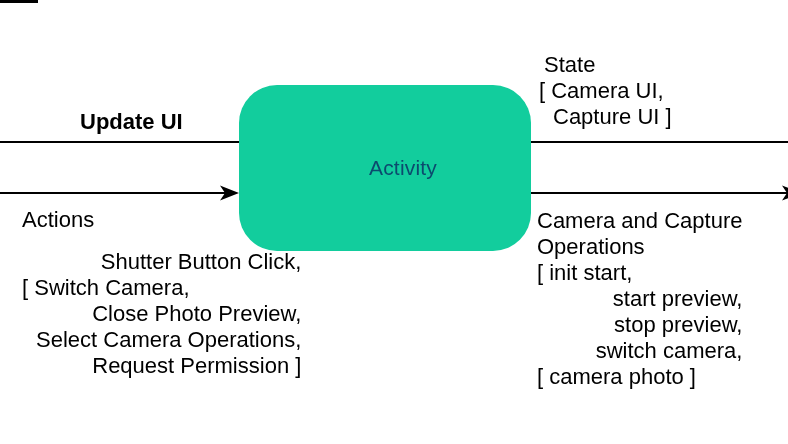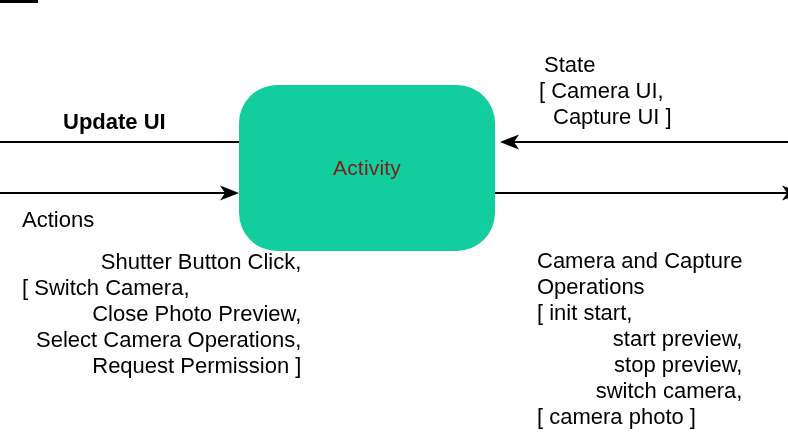--- a/index.html
+++ b/index.html
@@ -18,34 +18,34 @@
   }
   .arrows { position: absolute; left: 0; top: 0; }
   .activity-box {
     position: absolute; left: 239px; top: 85px;
     width: 256px; height: 166px;
     border-radius: 38px;
     display: flex; align-items: center; justify-content: center;
   }
   .activity-box .node-label { font-size: 21px; font-weight: 400; letter-spacing: 0.2px; }
   .update-ui {
-    position: absolute; left: 63px; top: 109px;
+    position: absolute; left: 80px; top: 109px;
     font-size: 22px; font-weight: bold; line-height: 26px; white-space: nowrap;
   }
   .tblock {
     position: absolute; font-size: 22px; line-height: 26px;
     white-space: nowrap;
   }
   .tblock .title { font-weight: normal; }
   .tblock .indent { padding-left: 14px; text-align: right; }
   .actions-block { left: 22px; top: 207px; }
   .actions-block .title { margin-bottom: 16px; }
   .state-block { left: 539px; top: 52px; }
   .state-block .title { padding-left: 5px; }
-  .ops-block { left: 537px; top: 208px; margin-top: 40px; }
+  .ops-block { left: 537px; top: 208px; }
 </style>
 </head>
 <body>
 
 <div class="stage">
 
   <div class="crop-bar"></div>
 
   <svg class="arrows" width="788" height="444" viewBox="0 0 788 444" aria-hidden="true">
     <g>
@@ -58,21 +58,21 @@
     <g>
       <line x1="514" y1="142" x2="788" y2="142" stroke="#000000" stroke-width="2"></line>
       <polygon points="500,142 519,134.5 514,142 519,149.5" fill="#000000"></polygon>
     </g>
     <g>
       <line x1="495" y1="193" x2="787" y2="193" stroke="#000000" stroke-width="2"></line>
       <polygon points="801,193 782,185.5 787,193 782,200.5" fill="#000000"></polygon>
     </g>
   </svg>
 
-  <div class="activity-box" style="background-color: rgb(18, 205, 157); color: #7f1d1d;">
+  <div class="activity-box" style="background-color: rgb(18, 205, 157); color: #0c4a6e; padding-left: 36px;">
     <span class="node-label">Activity</span>
   </div>
 
   <div class="update-ui">Update UI</div>
 
   <div class="tblock actions-block">
     <div class="title">Actions</div>
     <div class="line indent">Shutter Button Click,</div>
     <div class="line">[ Switch Camera,</div>
     <div class="line indent">Close Photo Preview,</div>

